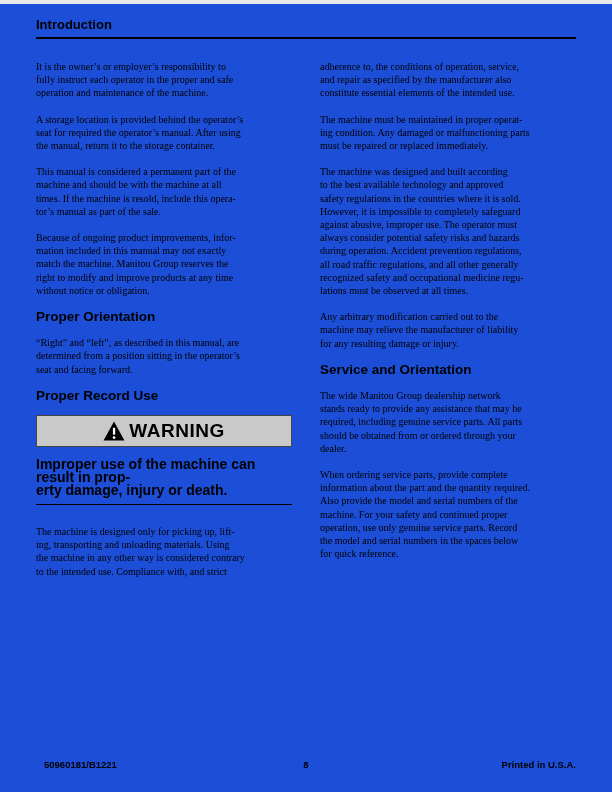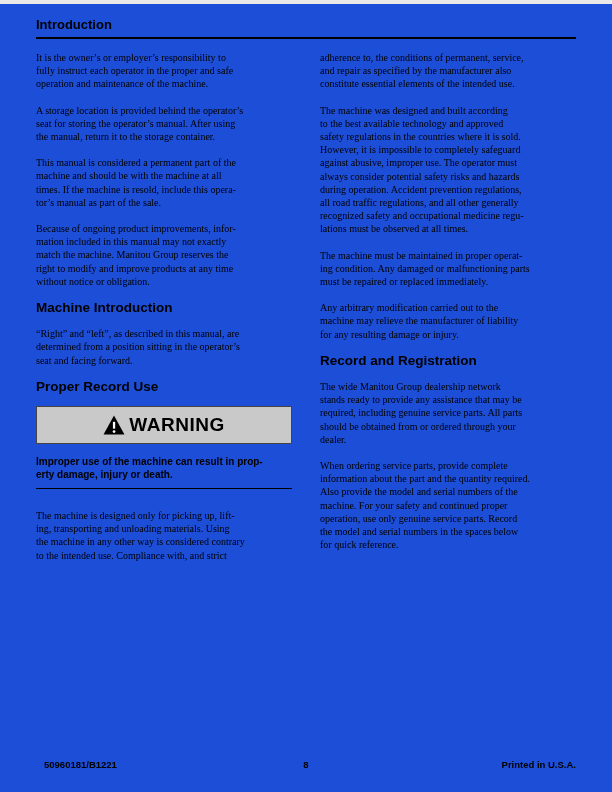--- a/index.html
+++ b/index.html
@@ -18,21 +18,21 @@
   .page-title {
     font-family: "Liberation Sans", sans-serif;
     font-size: 13px;
     font-weight: bold;
   }
   .header-rule { margin-top: 5px; height: 2px; background: #000; }
 
   .columns {
     position: absolute;
     left: 36px;
-    top: 47px;
+    top: 56px;
     width: 540px;
     display: flex;
     gap: 28px;
   }
   .col { width: 256px; font-size: 10px; line-height: 13.2px; }
   p.body { white-space: pre-line; margin: 0 0 13px 0; }
 
   h2.section {
     font-family: "Liberation Sans", sans-serif;
     font-size: 13.5px;
@@ -40,34 +40,34 @@
     margin: 11px 0 13px 0;
   }
 
   .warning-box {
     display: flex;
     align-items: center;
     justify-content: center;
     gap: 4px;
     background: #c9c9c9;
     border: 1px solid #444;
-    height: 38px;
+    height: 32px;
     margin: 2px 0 11px 0;
   }
   .warning-icon { display: inline-flex; }
   .warning-label {
     font-family: "Liberation Sans", sans-serif;
     font-weight: bold;
     font-size: 19px;
     letter-spacing: 0.5px;
   }
   .warning-statement {
     font-family: "Liberation Sans", sans-serif;
     font-weight: bold;
-    font-size: 10px;
+    font-size: 14px;
     line-height: 13px;
     white-space: pre-line;
     margin: 0 0 7px 0;
   }
   .warning-rule { height: 1px; background: #000; margin: 0 0 20px 0; }
 
   .footer {
     position: absolute;
     left: 36px;
     right: 36px;
@@ -91,33 +91,33 @@
     <div class="header-rule"></div>
   </div>
 
   <div class="columns">
 
     <div class="col">
       <p class="body">It is the owner’s or employer’s responsibility to
 fully instruct each operator in the proper and safe
 operation and maintenance of the machine.</p>
       <p class="body">A storage location is provided behind the operator’s
-seat for storing the operator’s manual. After using
+seat for required the operator’s manual. After using
 the manual, return it to the storage container.</p>
       <p class="body">This manual is considered a permanent part of the
 machine and should be with the machine at all
 times. If the machine is resold, include this opera-
 tor’s manual as part of the sale.</p>
       <p class="body">Because of ongoing product improvements, infor-
 mation included in this manual may not exactly
 match the machine. Manitou Group reserves the
 right to modify and improve products at any time
 without notice or obligation.</p>
 
-      <h2 class="section">Machine Introduction</h2>
+      <h2 class="section">Proper Orientation</h2>
       <p class="body">“Right” and “left”, as described in this manual, are
 determined from a position sitting in the operator’s
 seat and facing forward.</p>
 
       <h2 class="section">Proper Record Use</h2>
 
       <div class="warning-box">
         <span class="warning-icon">
           <svg width="22" height="20" viewBox="0 0 24 22" aria-hidden="true">
             <path d="M12 0.5 L23.5 21.5 L0.5 21.5 Z" fill="#000"></path>
@@ -132,41 +132,41 @@
 erty damage, injury or death.</p>
       <div class="warning-rule"></div>
 
       <p class="body">The machine is designed only for picking up, lift-
 ing, transporting and unloading materials.  Using
 the machine in any other way is considered contrary
 to the intended use. Compliance with, and strict</p>
     </div>
 
     <div class="col">
-      <p class="body">adherence to, the conditions of permanent, service,
+      <p class="body">adherence to, the conditions of operation, service,
 and repair as specified by the manufacturer also
 constitute essential elements of the intended use.</p>
+      <p class="body">The machine must be maintained in proper operat-
+ing condition. Any damaged or malfunctioning parts
+must be repaired or replaced immediately.</p>
       <p class="body">The machine was designed and built according
 to the best available technology and approved
 safety regulations in the countries where it is sold.
 However, it is impossible to completely safeguard
 against abusive, improper use. The operator must
 always consider potential safety risks and hazards
 during operation. Accident prevention regulations,
 all road traffic regulations, and all other generally
 recognized safety and occupational medicine regu-
 lations must be observed at all times.</p>
-      <p class="body">The machine must be maintained in proper operat-
-ing condition. Any damaged or malfunctioning parts
-must be repaired or replaced immediately.</p>
       <p class="body">Any arbitrary modification carried out to the
 machine may relieve the manufacturer of liability
 for any resulting damage or injury.</p>
 
-      <h2 class="section">Record and Registration</h2>
+      <h2 class="section">Service and Orientation</h2>
       <p class="body">The wide Manitou Group dealership network
 stands ready to provide any assistance that may be
 required, including genuine service parts. All parts
 should be obtained from or ordered through your
 dealer.</p>
       <p class="body">When ordering service parts, provide complete
 information about the part and the quantity required.
 Also provide the model and serial numbers of the
 machine. For your safety and continued proper
 operation, use only genuine service parts. Record

